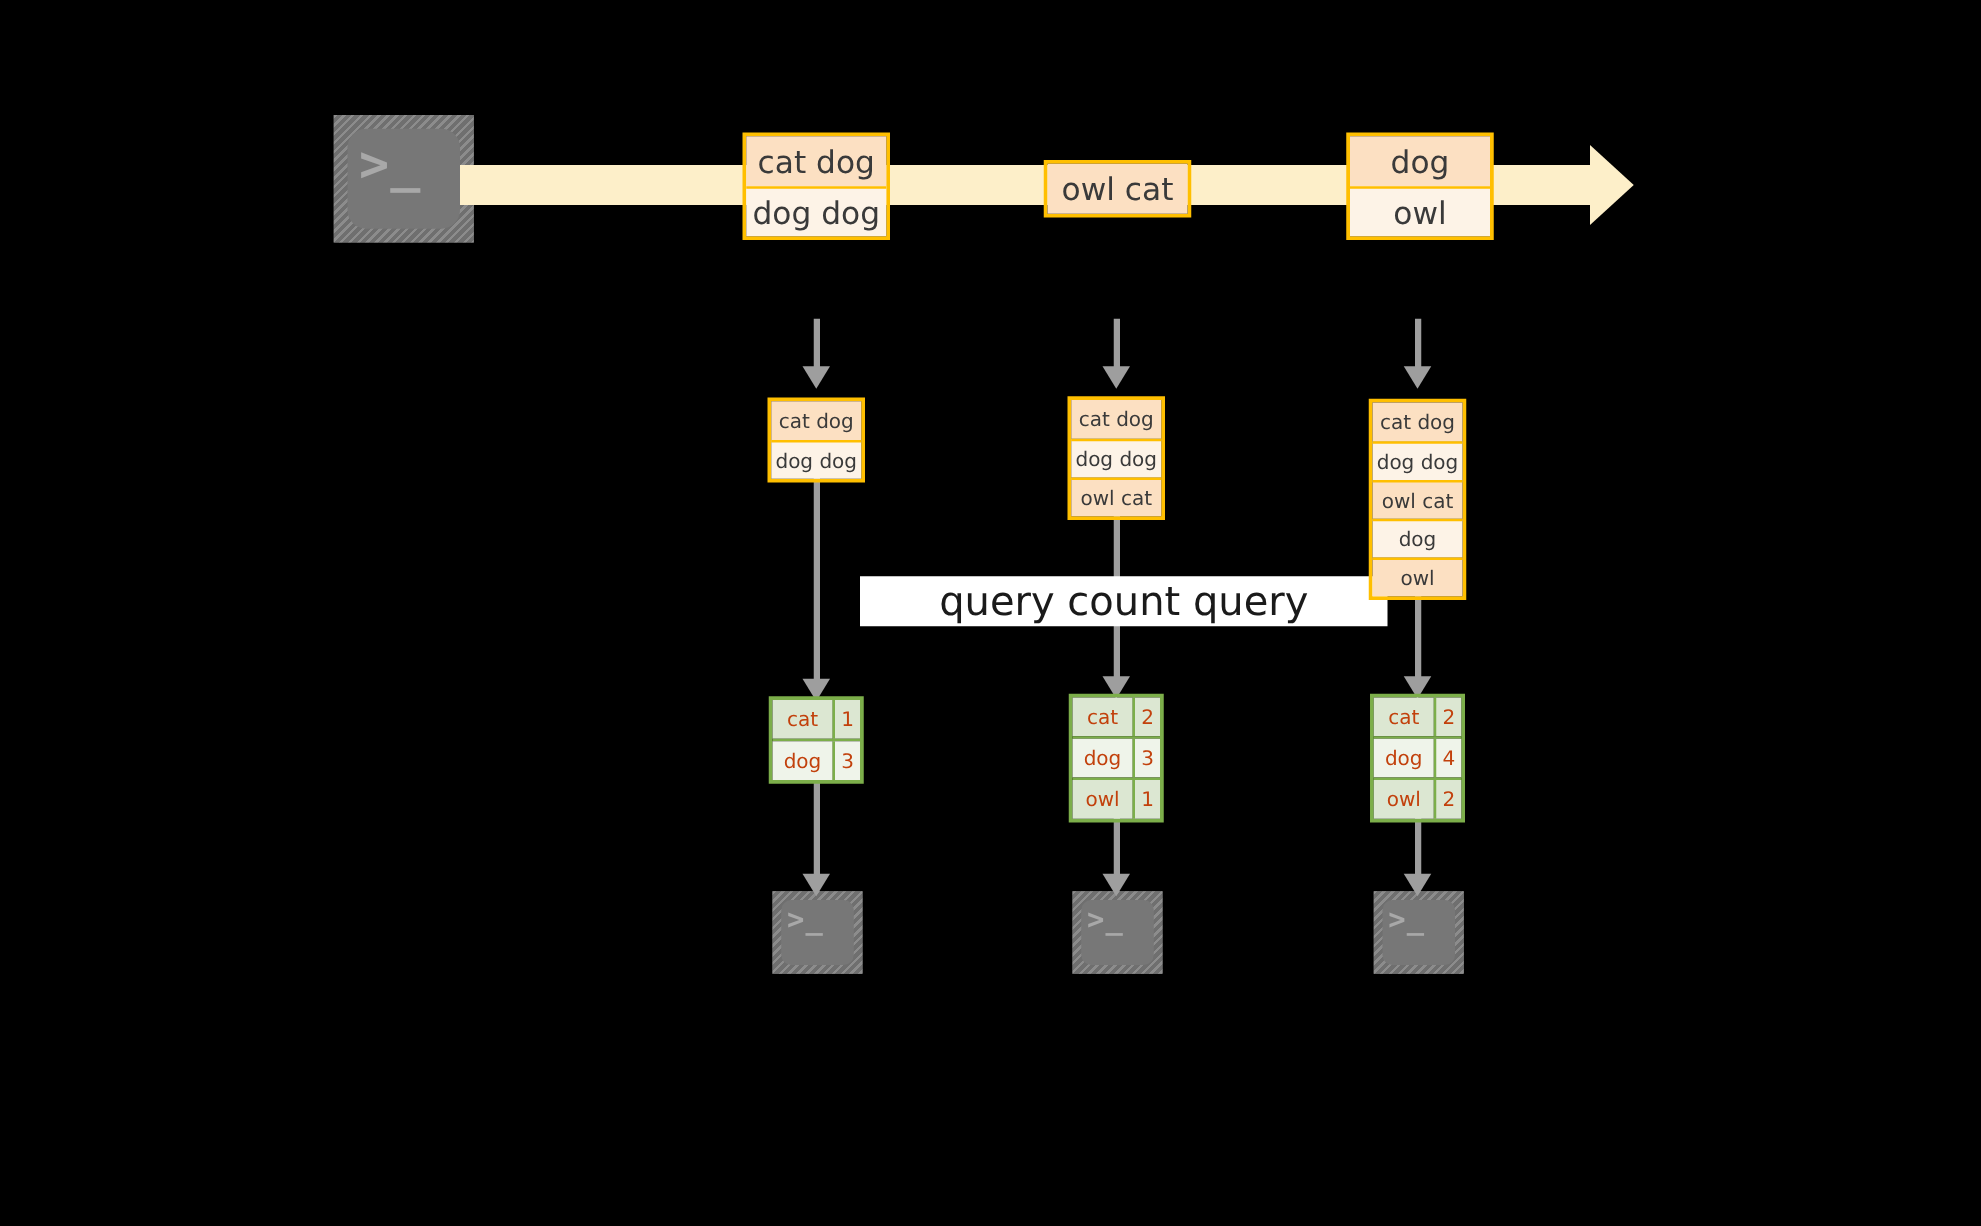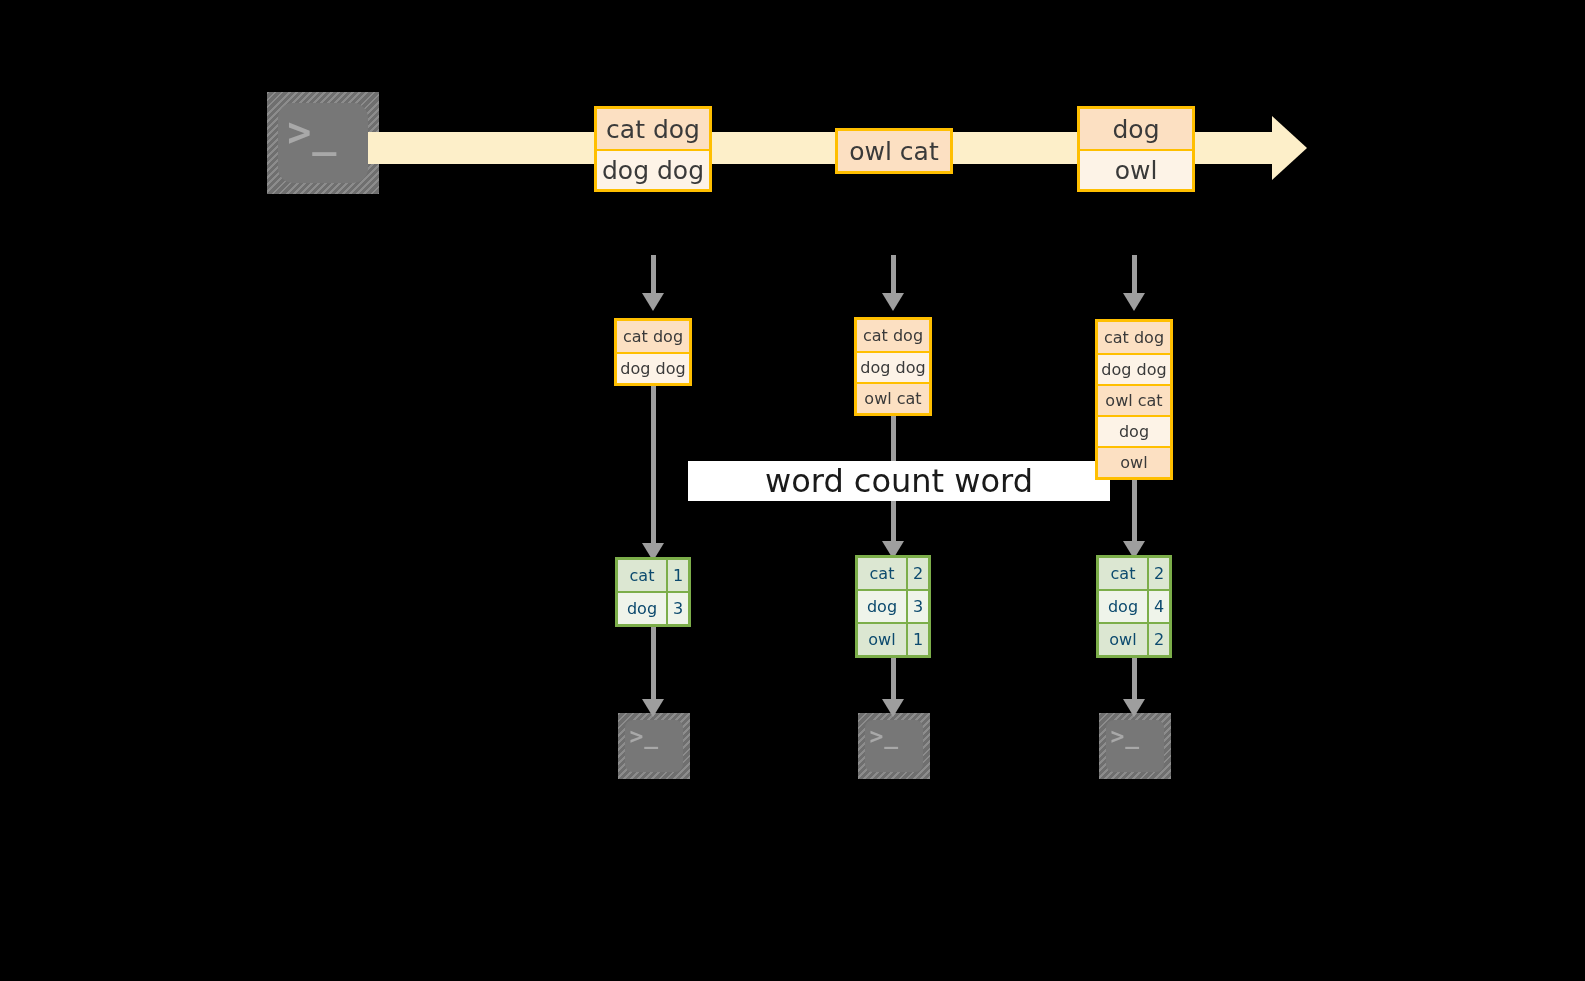--- a/index.html
+++ b/index.html
@@ -106,21 +106,21 @@
     display: flex;
     height: 31px;
   }
   .gbox .grow + .grow { border-top: 2px solid #7CAE4A; }
   .gbox .gk, .gbox .gv {
     box-sizing: border-box;
     display: flex;
     align-items: center;
     justify-content: center;
     font-size: 16px;
-    color: #0c4a6e;
+    color: #c2410c;
   }
   .gbox .gk { width: 48px; }
   .gbox .gv { width: 22px; border-left: 2px solid #7CAE4A; }
   .gbox .grow.dark .gk, .gbox .grow.dark .gv { background: #DCE7D2; }
   .gbox .grow.light .gk, .gbox .grow.light .gv { background: #EFF4EA; }
 
   
   .gline {
     position: absolute;
     width: 5px;
@@ -274,16 +274,16 @@
 
   <div class="gline" style="left:1132px; top:652px; height:49px;"></div>
   <div class="ghead" style="left:1123px; top:699px;"></div>
 
   <div class="term small" style="left:1099px; top:713px;">
     <div class="inner"></div>
     <div class="glyph">&gt;_</div>
   </div>
 
   <div class="query-band" style="left:688px; top:461px; width:422px; height:40px;">
-    <span class="qlabel">word count word</span>
+    <span class="qlabel">query count query</span>
   </div>
 
 </div>
 
 </body></html>

